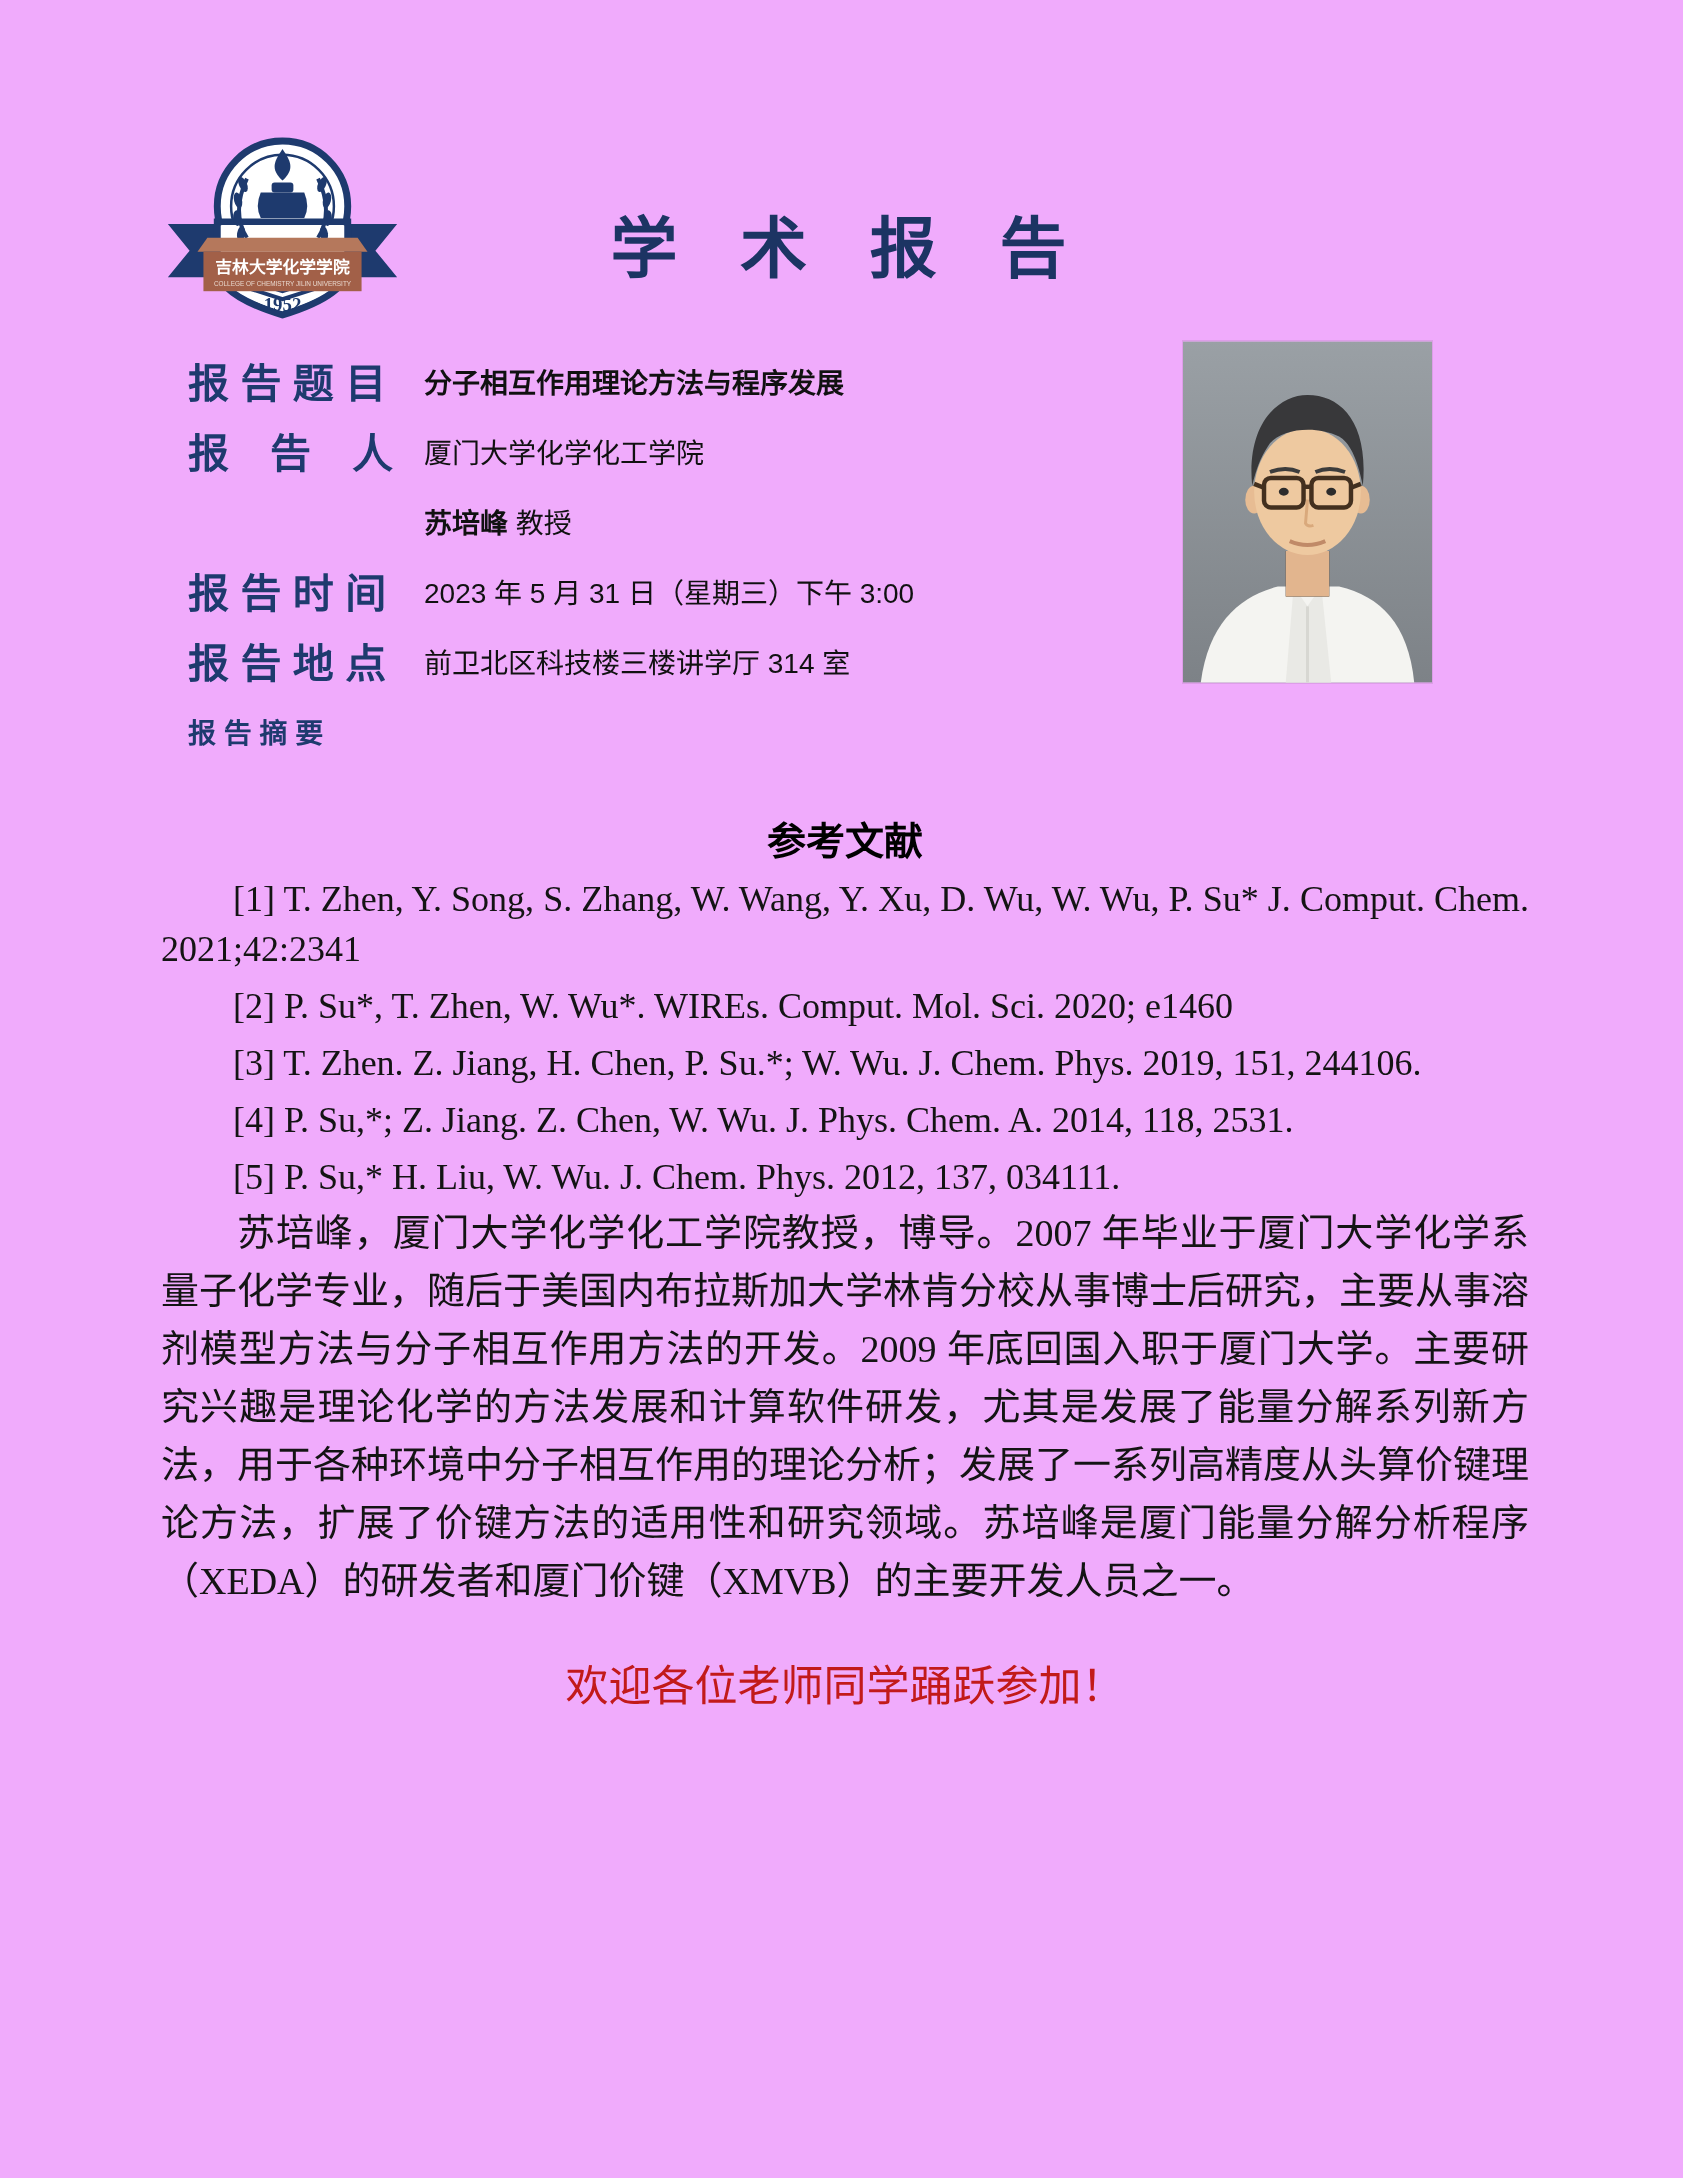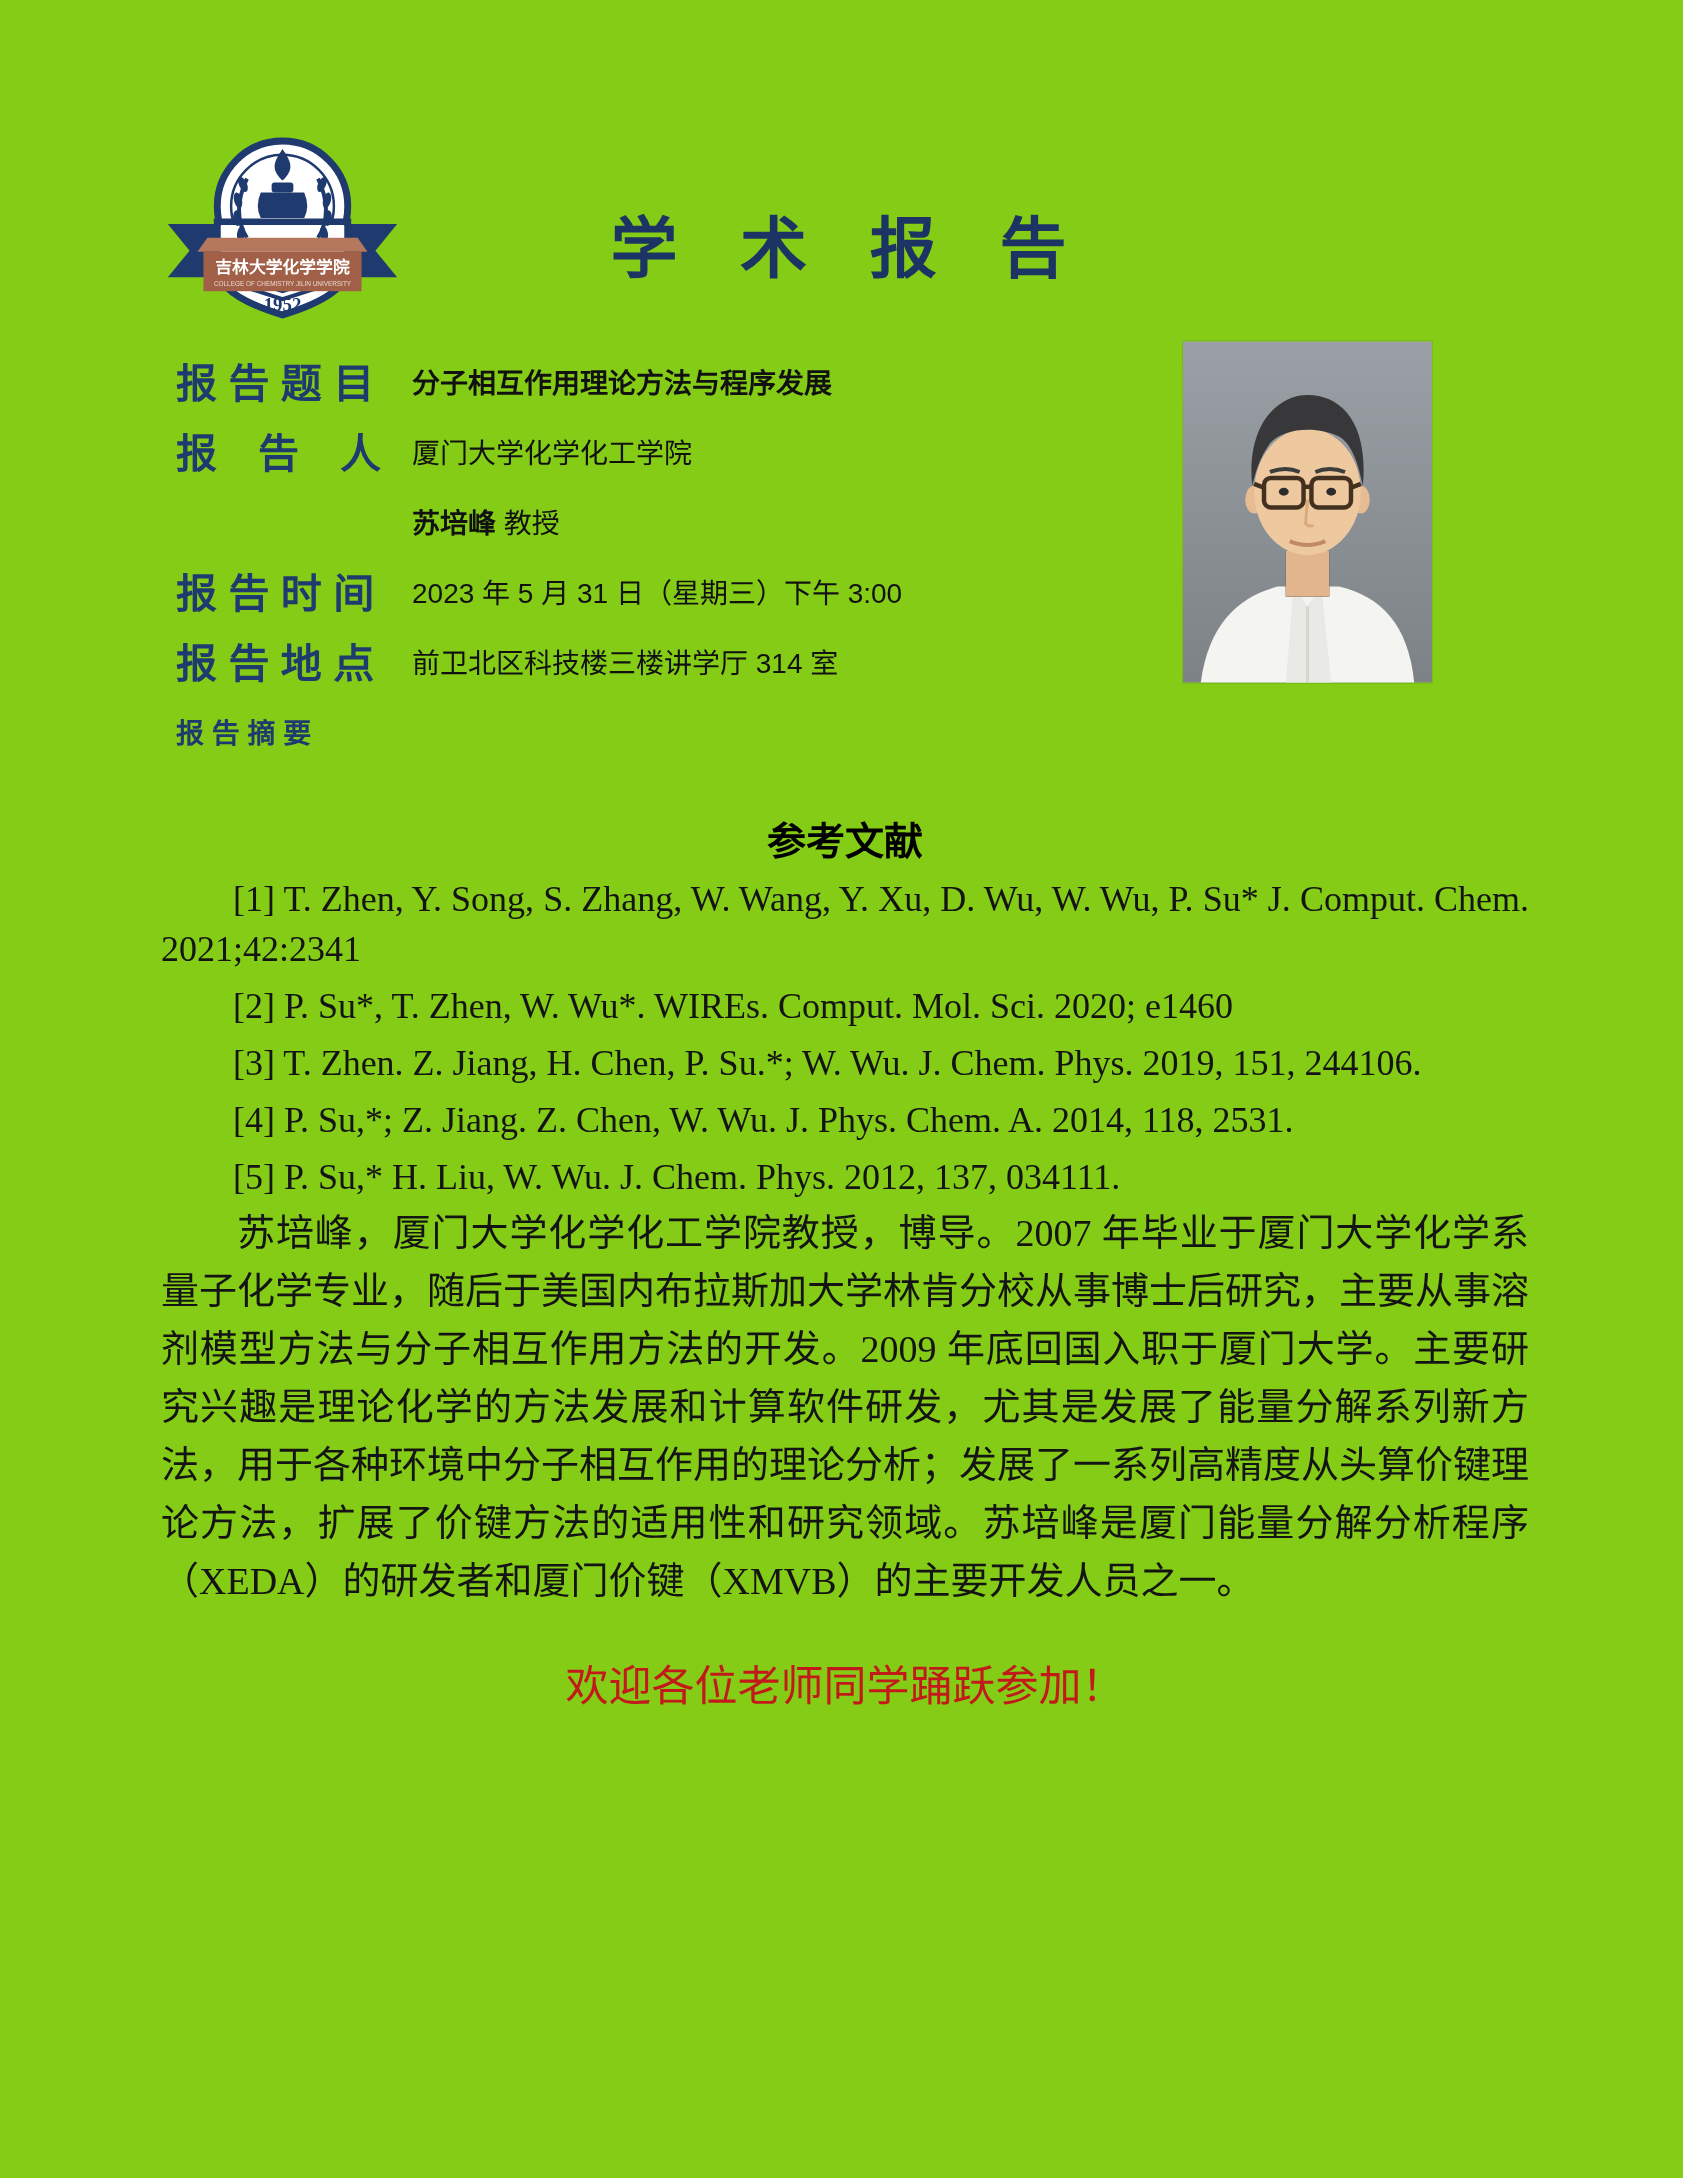--- a/index.html
+++ b/index.html
@@ -1,19 +1,19 @@
 <!DOCTYPE html>
 <html lang="zh-CN"><head>
 <meta charset="utf-8">
 <style>
   html,body{margin:0;padding:0;background:#ffffff;}
   .page{
     position:relative;
     width:1683px;height:2178px;
-    background:#84cc16;
+    background:#f0abfc;
     font-family:"Liberation Sans","DejaVu Sans",sans-serif;
     color:#1a1a1a;
     overflow:hidden;
   }
   
   .logo{
     position:absolute;left:156px;top:127px;width:253px;height:194px;
   }
   .page-title{
     position:absolute;top:194px;left:0;right:0;
@@ -25,21 +25,21 @@
     word-spacing:34px;
     color:#1c3463;
   }
   
   .photo{
     position:absolute;left:1183px;top:341px;width:249px;height:342px;
     box-shadow:0 0 0 1px rgba(0,0,0,.08);
   }
   
   .info{
-    position:absolute;left:176px;top:362px;width:980px;
+    position:absolute;left:188px;top:362px;width:980px;
   }
   .info-row{display:flex;align-items:flex-start;margin-bottom:26px;}
   .info-label{
     flex:0 0 236px;
     font-weight:bold;
     font-size:41px;line-height:44px;
     color:#1e3a6e;
     white-space:nowrap;
   }
   .info-value{

